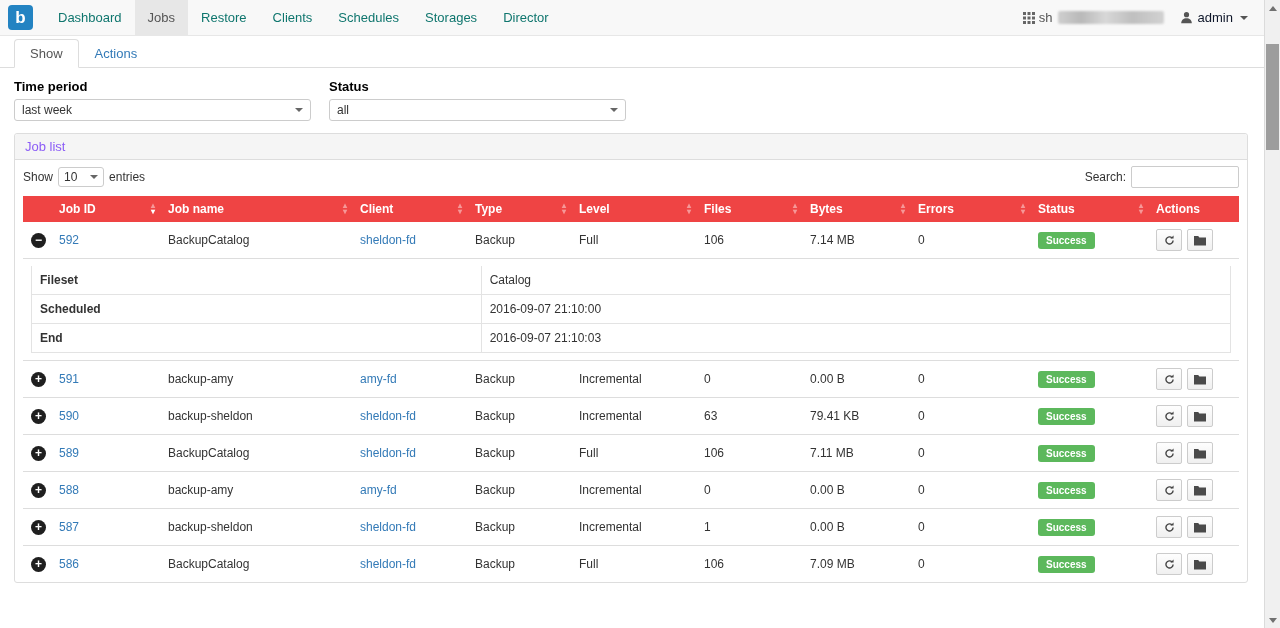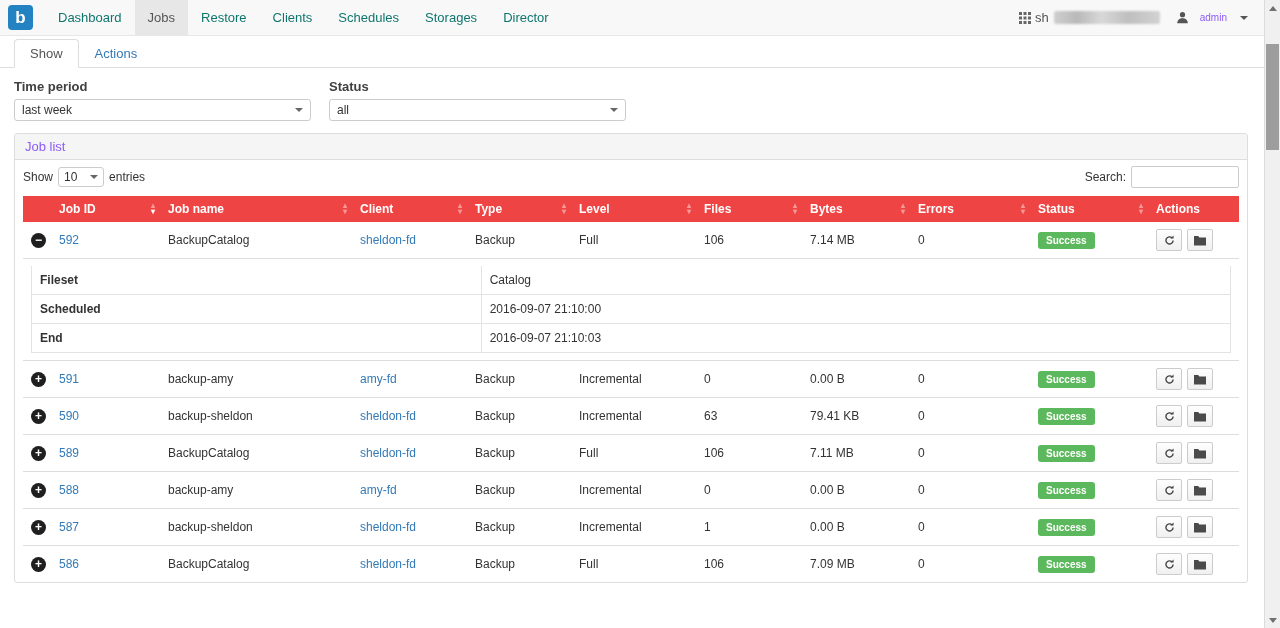--- a/index.html
+++ b/index.html
@@ -13,36 +13,36 @@
   .brand-badge{width:25px;height:25px;border-radius:4px;background:#2383c2;color:#fff;font-weight:bold;
                font-size:17px;display:flex;align-items:center;justify-content:center}
   .nav-items{display:flex}
   .nav-item{display:flex;align-items:center;padding:0 13px;font-size:13px;color:#0f766e;cursor:pointer}
   .nav-item.active{background:#e7e7e7;color:#555}
   .nav-right{margin-left:auto;display:flex;padding-right:16px}
   .host{display:flex;align-items:center;gap:4px;color:#555;font-size:13px}
   .blur-block{width:106px;height:13px;border-radius:2px;margin-left:1px;
               background:linear-gradient(90deg,#cfcfcf,#b9b9b9 22%,#d8d8d8 45%,#bfbfbf 70%,#d2d2d2);
               filter:blur(1.3px)}
-  .user{display:flex;align-items:center;gap:11px;color:#8b5cf6;font-size:10px;margin-left:16px;cursor:pointer}
+  .user{display:flex;align-items:center;gap:5px;color:#0f172a;font-size:13px;margin-left:16px;cursor:pointer}
   .caret{display:inline-block;width:0;height:0;border-left:4px solid transparent;border-right:4px solid transparent;
          border-top:4px solid #555;margin-left:2px}
 
   
   .tabbar{box-sizing:border-box;height:32px;border-bottom:1px solid #ddd;display:flex;align-items:flex-end;
           padding:0 0 0 14px}
   .tab{padding:6px 15px;font-size:13px;border:1px solid transparent;border-radius:4px 4px 0 0;
        margin-bottom:-1px;cursor:pointer}
   .tab.active{background:#fff;border-color:#ddd;border-bottom-color:#fff;color:#555}
   .tab.inactive{color:#337ab7}
 
   
   .filters{display:flex;gap:18px;padding:12px 14px}
   .filter-group{display:flex;flex-direction:column;gap:5px}
-  .filter-label{font-weight:bold;font-size:13px;color:#404040;line-height:14px}
+  .filter-label{font-weight:bold;font-size:13px;color:#000000;line-height:14px}
   .select{box-sizing:border-box;height:22px;border:1px solid #ccc;border-radius:3px;background:#fff;
           display:flex;align-items:center;justify-content:space-between;padding:0 7px;font-size:12px;
           color:#333;cursor:pointer}
   .select.wide{width:297px}
   .select.small{width:46px;height:20px;padding:0 5px}
   .select-caret{width:0;height:0;border-left:4px solid transparent;border-right:4px solid transparent;
                 border-top:4px solid #666}
 
   
   .panel{margin:0 16px 0 14px;border:1px solid #ddd;border-radius:3px}

